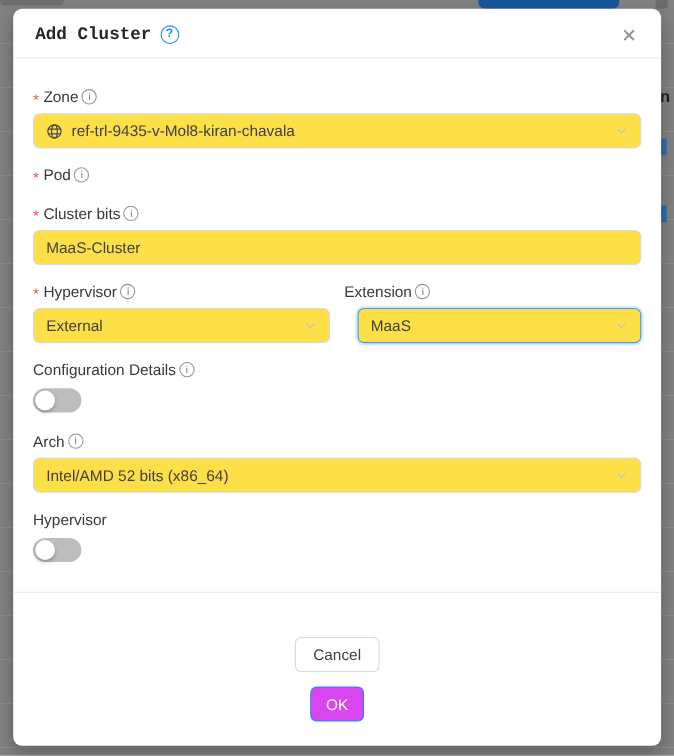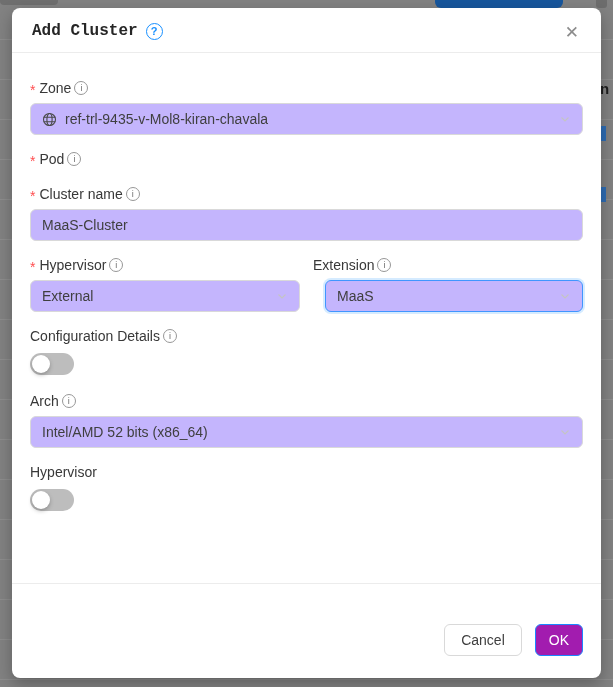--- a/index.html
+++ b/index.html
@@ -45,49 +45,49 @@
   .modal-body { padding:24px 18px 0; flex:none; }
   .form-item { margin-bottom:13px; }
   .form-label { display:flex; align-items:center; line-height:22px; margin-bottom:4px; font-size:14px; color:#383838; }
   .req { color:#ff4d4f; margin-right:4px; font-size:14px; line-height:1; transform:translateY(2px); }
   .info-icon {
     width:14px; height:14px; margin-left:3px; border:1px solid #979797; border-radius:50%;
     color:#6f6f6f; font-size:9px; line-height:1; font-style:normal;
     display:inline-flex; align-items:center; justify-content:center; flex:none;
   }
   .control {
-    height:32px; background:#c4b5fd; border:1px solid #d9d9d9; border-radius:6px;
+    height:32px; background:#fde047; border:1px solid #d9d9d9; border-radius:6px;
     display:flex; align-items:center; padding:0 11px; font-size:14px; color:#3f3f3f;
   }
   .control .chevron { margin-left:auto; display:flex; }
   .control.focused { border-color:#4096ff; box-shadow:0 0 0 2px rgba(24,144,255,0.18);margin-left:12px; }
   .globe { display:flex; margin-right:8px; }
   .two-col { display:flex; gap:13px; }
   .two-col .col { flex:1; min-width:0; }
 
   .switch {
     width:44px; height:22px; border-radius:11px; background:#bdbdbd;
     position:relative; margin:6px 0 15px; border:none; cursor:pointer; display:block;
   }
   .switch .knob {
     position:absolute; left:2px; top:2px; width:18px; height:18px; border-radius:50%;
     background:#fff; box-shadow:0 2px 4px rgba(0,0,0,0.25);
   }
 
   .modal-footer {
     margin-top:auto; border-top:1px solid #ececec;
-    padding:40px 18px 22px; display:flex; justify-content:flex-end; align-items:flex-start; gap:13px;
+    padding:40px 4px 22px; display:flex; justify-content:flex-end; align-items:center; gap:13px;flex-direction:column;
   }
   .btn {
     height:32px; border-radius:6px; font-size:14px; cursor:pointer;
     display:inline-flex; align-items:center; justify-content:center;
     font-family:"Liberation Sans", sans-serif;
   }
   .btn-cancel { background:#fff; border:1px solid #d9d9d9; color:#3f3f3f; padding:0 16px; }
-  .btn-ok { background:#a21caf; border:1px solid #1b87ff; color:#fff; padding:0 13px; font-weight:500; }
+  .btn-ok { background:#d946ef; border:1px solid #1b87ff; color:#fff; padding:0 13px; font-weight:500; }
 </style>
 </head>
 <body>
 
 <div class="bg-topleft"></div>
 <div class="bg-button-top"></div>
 <div class="bg-icon-top"></div>
 <div class="bg-text-n">n</div>
 <div class="bg-blue-frag f1"></div>
 <div class="bg-blue-frag f2"></div>
@@ -137,21 +137,21 @@
         <span>Pod</span>
         <span class="info-icon">
             <span>i</span>
           </span>
       </div>
     </div>
 
     <div class="form-item">
       <div class="form-label">
         <span class="req">*</span>
-        <span>Cluster name</span>
+        <span>Cluster bits</span>
         <span class="info-icon">
             <span>i</span>
           </span>
       </div>
       <div class="control">
         <span>MaaS-Cluster</span>
       </div>
     </div>
 
     <div class="form-item two-col">

